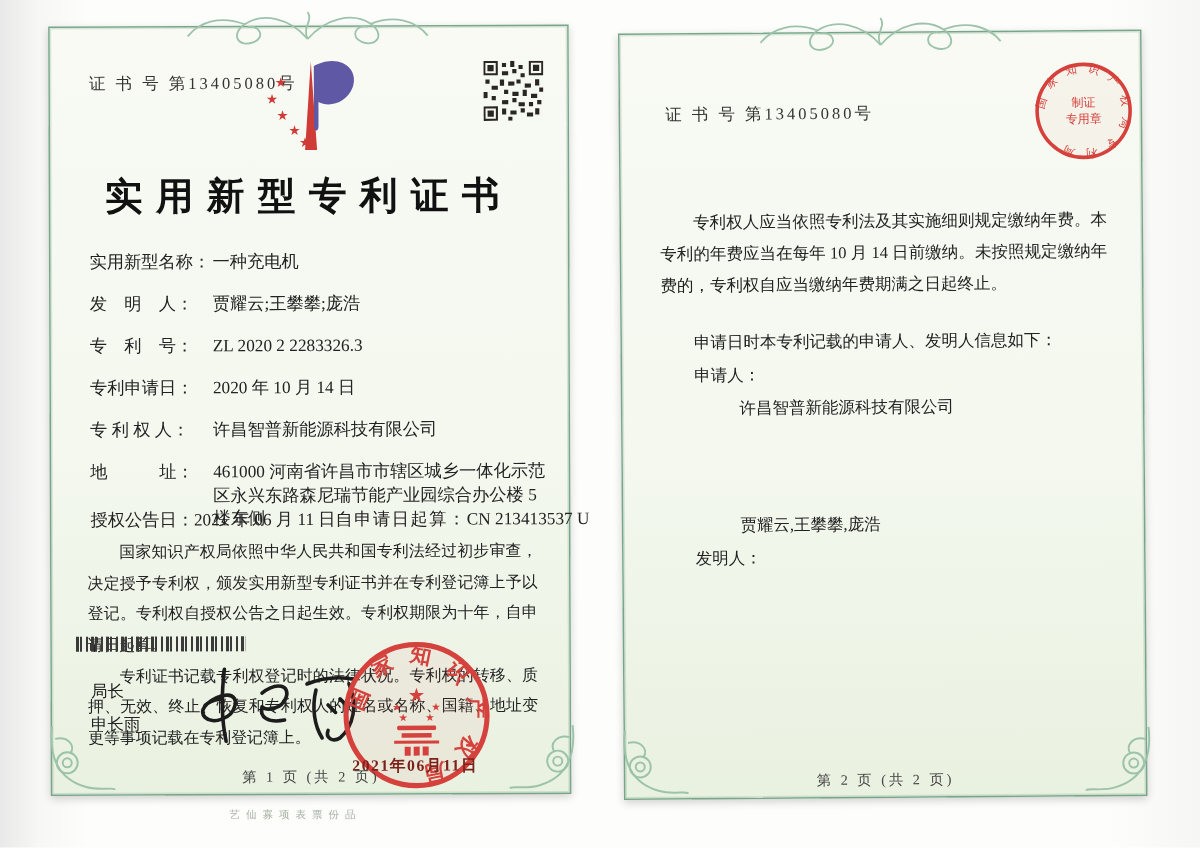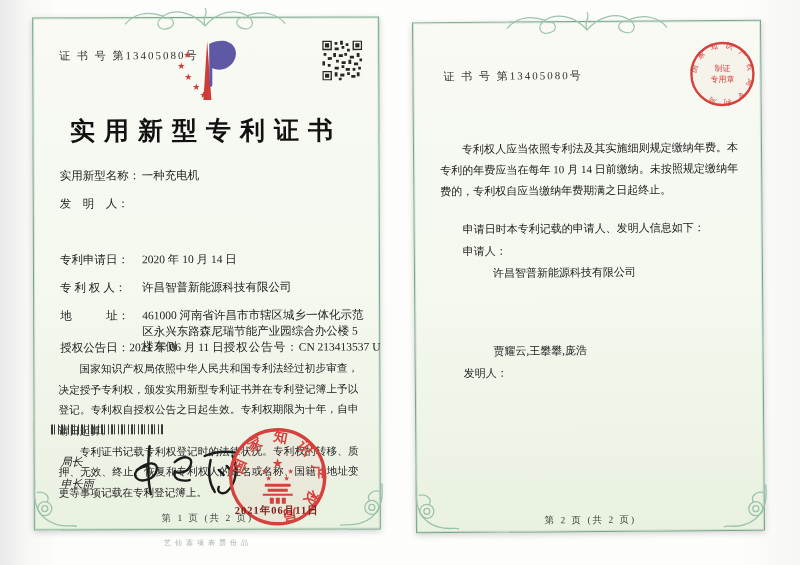--- a/index.html
+++ b/index.html
@@ -19,21 +19,21 @@
   .title{width:100%;text-align:center;font-size:25px;font-weight:bold;letter-spacing:9px;color:#111;}
   .frow{display:flex;font-size:11.5px;line-height:1.35;color:#222;}
   .flabel{flex:0 0 82px;white-space:nowrap;}
   .fvalue{flex:1;}
   .paras{font-size:10.6px;line-height:1.95;color:#222;text-align:justify;}
   .paras p{margin:0;text-indent:2em;}
   .barcode{
     height:10px;
     background:repeating-linear-gradient(90deg,#3a3a3a 0 2px,transparent 2px 3px,#3a3a3a 3px 4px,transparent 4px 7px,#3a3a3a 7px 8px,transparent 8px 10px);
   }
-  .director{font-size:11px;line-height:2.0;color:#222;font-style:italic;}
+  .director{font-size:11px;line-height:2.0;color:#222;}
   .sealdate{font-size:10.5px;color:#7c221c;letter-spacing:1px;font-weight:bold;}
   .pfooter{width:100%;text-align:center;font-size:9.5px;letter-spacing:2px;color:#444;}
   .p2text{font-size:11px;line-height:1.9;color:#222;text-align:justify;}
   .indent{text-indent:2em;}
   .caption{font-size:7px;letter-spacing:4px;color:#a4b1a2;filter:blur(.3px);}
   .ornament{pointer-events:none;}
 </style>
 </head>
 <body>
 
@@ -130,38 +130,43 @@
   </svg>
 
   <div class="abs title" style="left:0;top:96px;">实用新型专利证书</div>
 
   <div class="abs frow" style="left:26px;top:150px;width:300px;">
     <span class="flabel">实用新型名称：</span>
     <span class="fvalue">一种充电机</span>
   </div>
   <div class="abs frow" style="left:26px;top:178px;width:300px;">
     <span class="flabel">发　明　人：</span>
+    <span class="fvalue">贾耀云;王攀攀;庞浩</span>
+  </div>
+  <div class="abs frow" style="left:26px;top:206px;width:300px;">
+    <span class="flabel">专　利　号：</span>
+    <span class="fvalue">ZL 2020 2 2283326.3</span>
   </div>
   <div class="abs frow" style="left:26px;top:234px;width:300px;">
     <span class="flabel">专利申请日：</span>
     <span class="fvalue">2020 年 10 月 14 日</span>
   </div>
   <div class="abs frow" style="left:26px;top:262px;width:300px;">
     <span class="flabel">专 利 权 人：</span>
     <span class="fvalue">许昌智普新能源科技有限公司</span>
   </div>
   <div class="abs frow" style="left:26px;top:290px;width:306px;">
     <span class="flabel">地　　　址：</span>
     <span class="fvalue">461000 河南省许昌市市辖区城乡一体化示范区永兴东路森尼瑞节能产业园综合办公楼 5 楼东侧</span>
   </div>
   <div class="abs frow" style="left:26px;top:322px;width:306px;">
     <span style="white-space:nowrap;text-align:right;">授权公告日：</span>
     <span style="white-space:nowrap;">2021 年 06 月 11 日</span>
     <span style="width:26px;"></span>
-    <span style="white-space:nowrap;letter-spacing:1px;">授权公告号：</span>
+    <span style="white-space:nowrap;letter-spacing:1px;">自申请日起算：</span>
     <span style="white-space:nowrap;">CN 213413537 U</span>
   </div>
 
   <div class="abs paras" style="left:24px;top:341px;width:300px;">
     <p>国家知识产权局依照中华人民共和国专利法经过初步审查，决定授予专利权，颁发实用新型专利证书并在专利登记簿上予以登记。专利权自授权公告之日起生效。专利权期限为十年，自申请日起算。</p>
     <p>专利证书记载专利权登记时的法律状况。专利权的转移、质押、无效、终止、恢复和专利权人的姓名或名称、国籍、地址变更等事项记载在专利登记簿上。</p>
   </div>
 
   <div class="abs barcode" style="left:16px;top:406px;width:113px;"></div>
 
@@ -255,13 +260,13 @@
 
   <div class="abs p2text indent" style="left:26px;top:196px;width:298px;">申请日时本专利记载的申请人、发明人信息如下：</div>
   <div class="abs p2text" style="left:48px;top:218px;">申请人：</div>
   <div class="abs p2text" style="left:78px;top:240px;">许昌智普新能源科技有限公司</div>
   <div class="abs p2text" style="left:48px;top:296px;margin-top:44px;">发明人：</div>
   <div class="abs p2text" style="left:78px;top:318px;">贾耀云,王攀攀,庞浩</div>
 
   <div class="abs pfooter" style="left:0;top:492px;">第 2 页 (共 2 页)</div>
 </div>
 
-<div class="abs caption" style="position:absolute;left:164px;top:538px;">艺仙寡项表票份品</div>
+<div class="abs caption" style="position:absolute;left:153px;top:538px;">艺仙寡项表票份品</div>
 
 </body></html>

